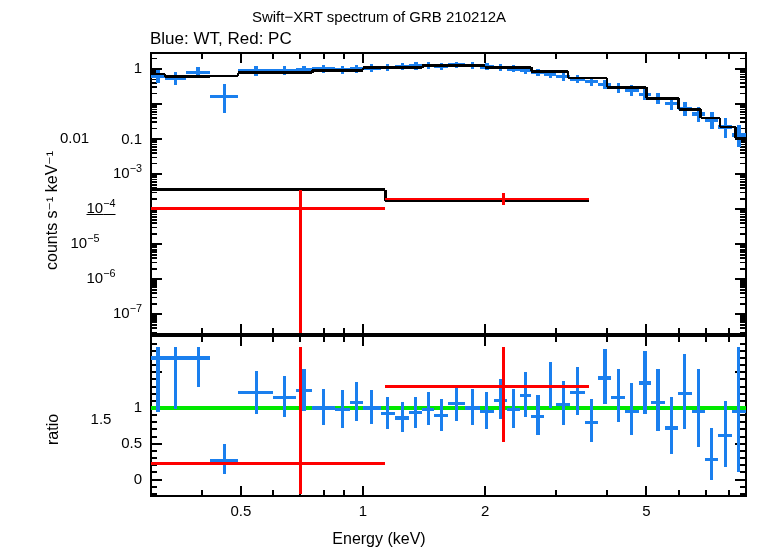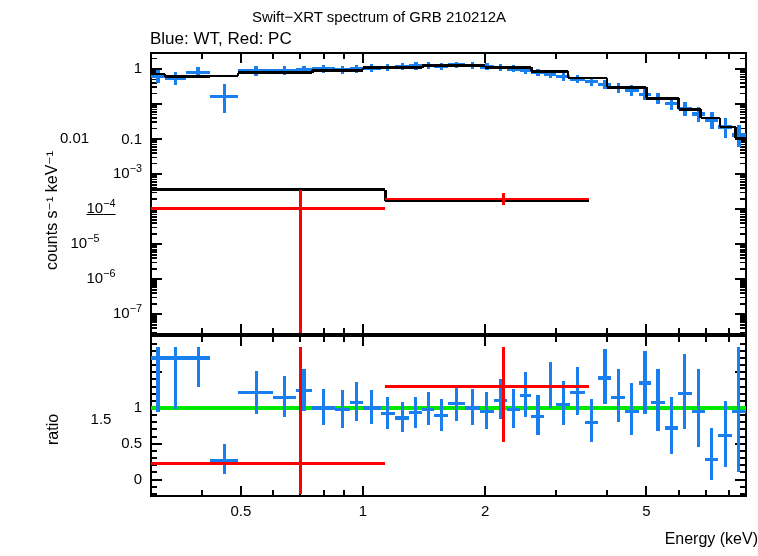--- a/index.html
+++ b/index.html
@@ -2,21 +2,21 @@
 <html><head>
 <meta charset="utf-8">
 <style>
   html,body{margin:0;padding:0;background:#ffffff;}
   body{width:758px;height:556px;overflow:hidden;
        font-family:"Liberation Sans","DejaVu Sans",sans-serif;color:#000;}
   #root{position:relative;width:758px;height:556px;}
   .txt{position:absolute;white-space:nowrap;}
   #title{left:0;top:8px;width:758px;text-align:center;font-size:15px;}
   #subtitle{left:150px;top:29px;font-size:17px;}
-  #xlabel{left:0;top:530px;width:758px;text-align:right;font-size:16px;}
+  #xlabel{left:0;top:530px;width:758px;text-align:center;font-size:16px;}
   .ylab{position:absolute;transform-origin:0 0;font-size:16px;white-space:nowrap;}
   #ylab-top{left:42px;top:270px;transform:rotate(-90deg);}
   #ylab-bot{left:44px;top:445px;transform:rotate(-90deg);}
   .ytick,.xtick{position:absolute;font-size:15px;white-space:nowrap;}
   .ytick{text-align:right;}
   .xtick{text-align:center;}
   svg{position:absolute;left:0;top:0;}
   sup{font-size:0.72em;vertical-align:super;line-height:0;}
 </style>
 </head>

